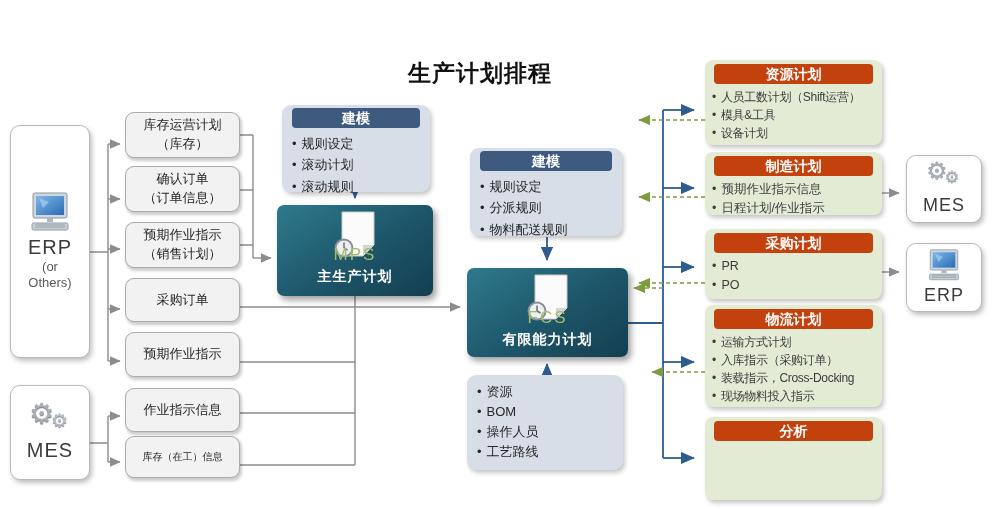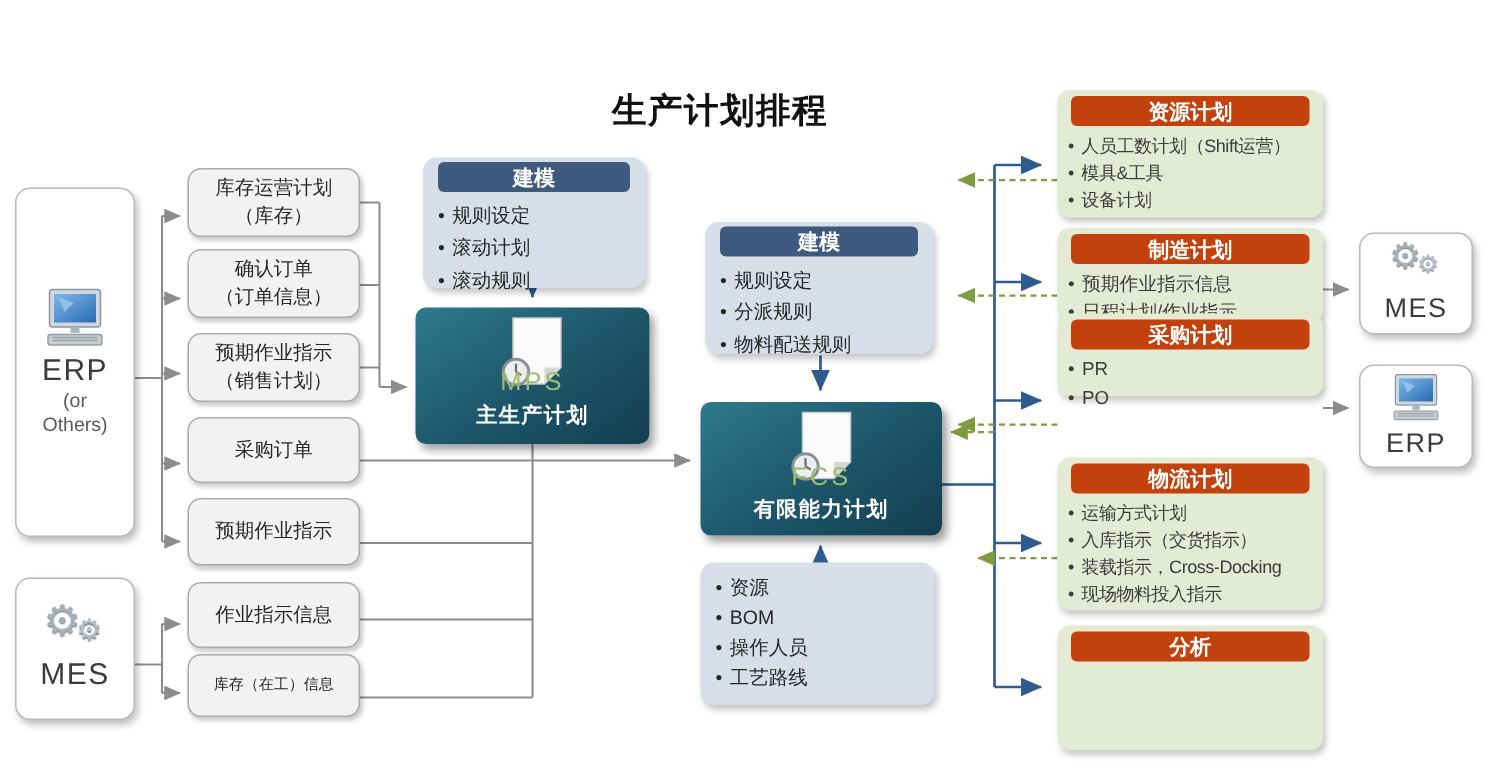--- a/index.html
+++ b/index.html
@@ -230,33 +230,33 @@
   </div>
 
   <div class="out-box" style="top:152px;height:63px">
     <div class="out-header">制造计划</div>
     <ul class="bullets">
       <li>预期作业指示信息</li>
       <li>日程计划/作业指示</li>
     </ul>
   </div>
 
-  <div class="out-box" style="top:209px;height:55px">
+  <div class="out-box" style="top:229px;height:70px">
     <div class="out-header">采购计划</div>
     <ul class="bullets">
       <li>PR</li>
       <li>PO</li>
     </ul>
   </div>
 
   <div class="out-box" style="top:305px;height:102px">
     <div class="out-header">物流计划</div>
     <ul class="bullets small">
       <li>运输方式计划</li>
-      <li>入库指示（交货指示）</li>
+      <li>入库指示（采购订单）</li>
       <li>装载指示，Cross-Docking</li>
       <li>现场物料投入指示</li>
     </ul>
   </div>
 
   <div class="out-box" style="top:417px;height:83px">
     <div class="out-header">分析</div>
   </div>
 
   <div class="sys-box" style="left:906px;top:155px;width:76px;height:68px">

